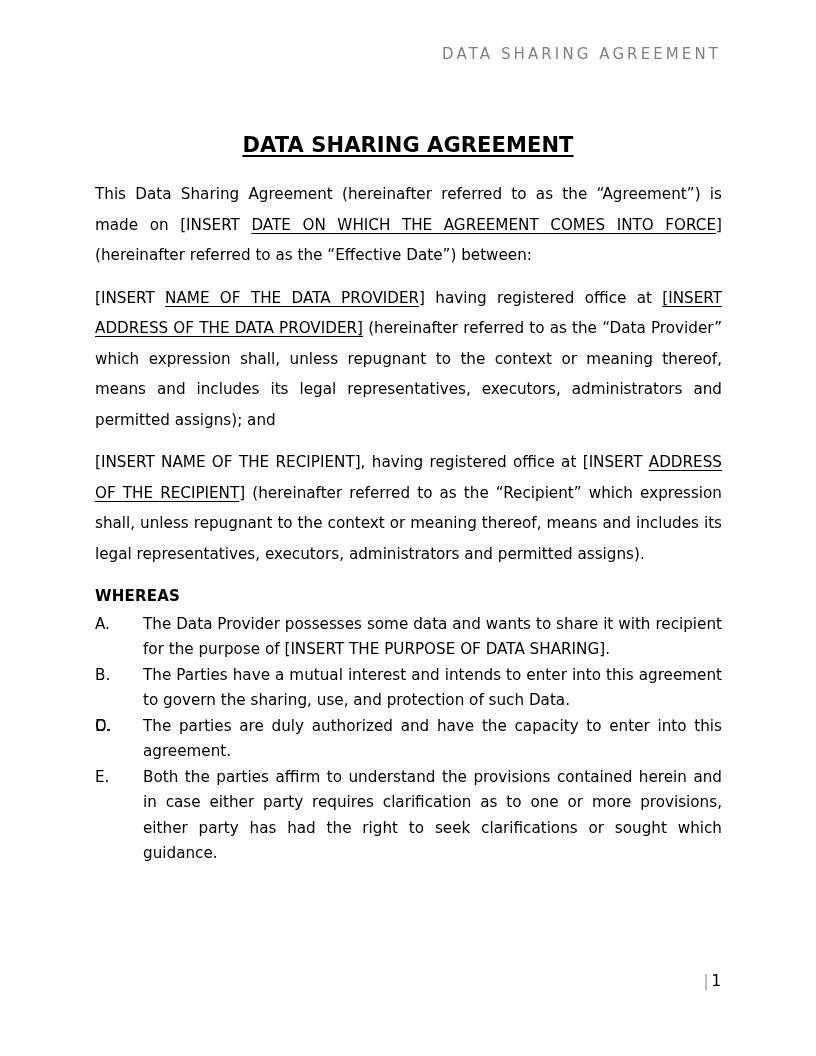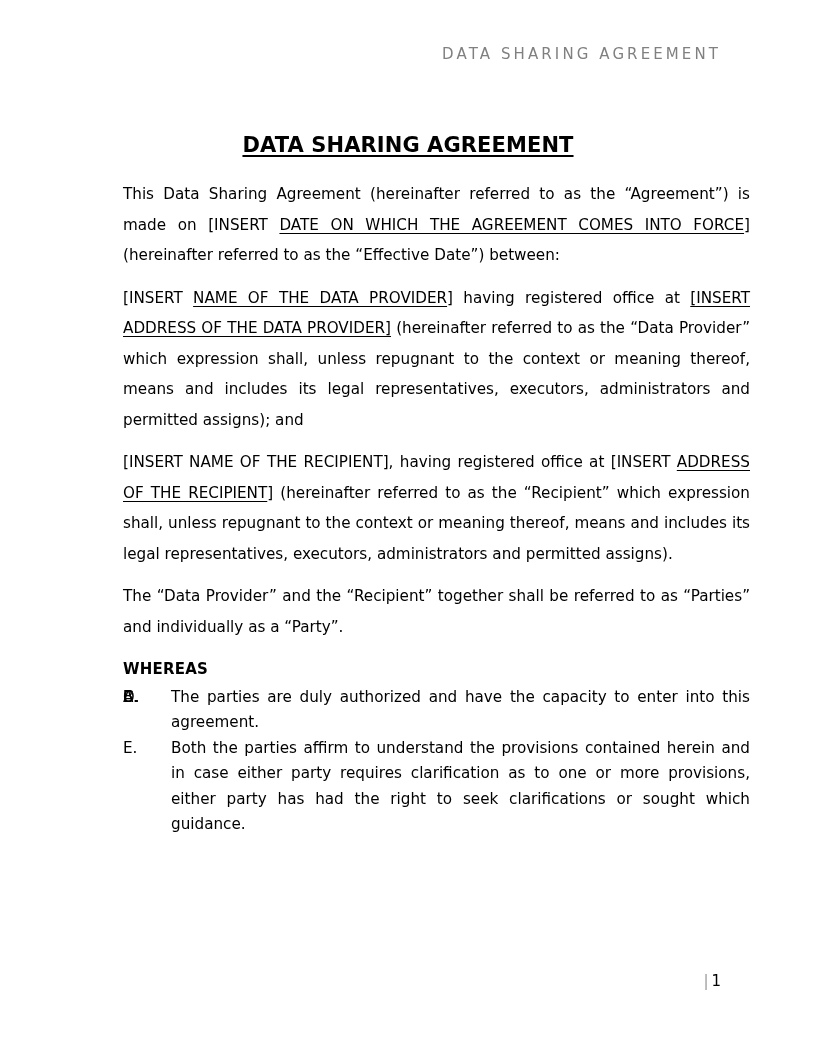--- a/index.html
+++ b/index.html
@@ -50,21 +50,20 @@
     text-decoration: underline;
     text-underline-offset: 3px;
   }
 
   
   .body-block {
     position: absolute;
     left: 95px;
     top: 179px;
     width: 627px;
-    margin-left: 28px;
   }
   p.para {
     margin: 0 0 12px 0;
     font-size: 15.2px;
     line-height: 30.5px;
     text-align: justify;
     text-justify: inter-word;
     -webkit-hyphens: none;
     hyphens: none;
   }
@@ -139,30 +138,31 @@
   </div>
 
   <div class="body-block">
 
     <p class="para"><span>This Data Sharing Agreement (hereinafter referred to as the “Agreement”) is made on [INSERT </span><span class="u">DATE ON WHICH THE AGREEMENT COMES INTO FORCE</span><span>] (hereinafter referred to as the “Effective Date”) between:</span></p>
 
     <p class="para"><span>[INSERT </span><span class="u">NAME OF THE DATA PROVIDER</span><span>] having registered office at </span><span class="u">[INSERT ADDRESS OF THE DATA PROVIDER]</span><span> (hereinafter referred to as the “Data Provider” which expression shall, unless repugnant to the context or meaning thereof, means and includes its legal representatives, executors, administrators and permitted assigns); and</span></p>
 
     <p class="para"><span>[INSERT NAME OF THE RECIPIENT], having registered office at [INSERT </span><span class="u">ADDRESS OF THE RECIPIENT</span><span>] (hereinafter referred to as the “Recipient” which expression shall, unless repugnant to the context or meaning thereof, means and includes its legal representatives, executors, administrators and permitted assigns).</span></p>
 
-    <p class="para"><span>The “Data Provider” and the “Recipient” together shall be referred to as “Parties” and individually as a “Party”.</span></p>
 
     <h3 class="whereas">WHEREAS</h3>
 
     <ol class="lettered">
       <li>
         <span class="marker">A.</span>
+        <span>The Data Provider possesses some data and wants to share it with recipient for the purpose of [INSERT THE PURPOSE OF DATA SHARING].</span>
       </li>
       <li>
         <span class="marker">B.</span>
+        <span>The Parties have a mutual interest and intends to enter into this agreement to govern the sharing, use, and protection of such Data.</span>
       </li>
       <li>
         <span class="marker">C.</span>
       </li>
       <li>
         <span class="marker">D.</span>
         <span>The parties are duly authorized and have the capacity to enter into this agreement.</span>
       </li>
       <li>
         <span class="marker">E.</span>

